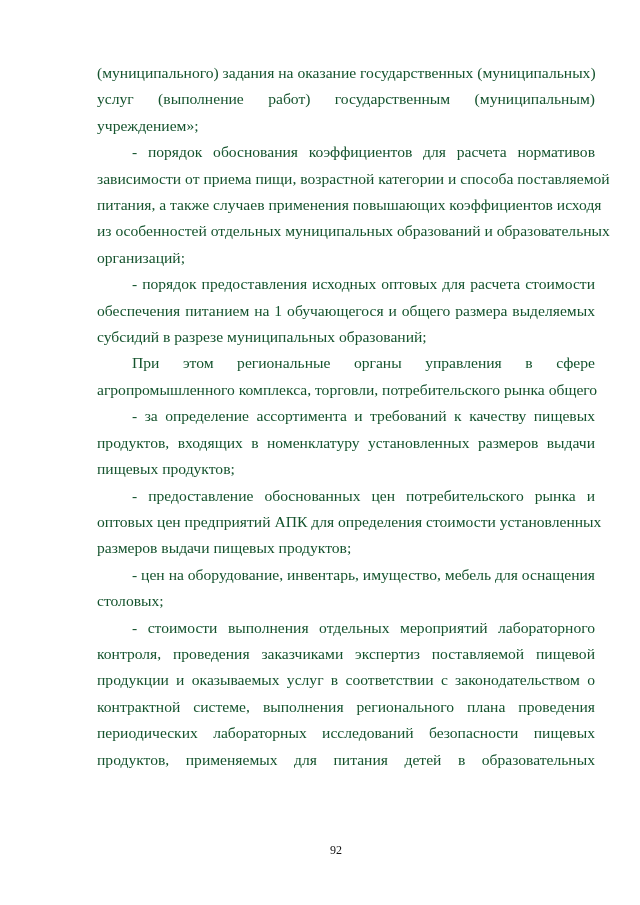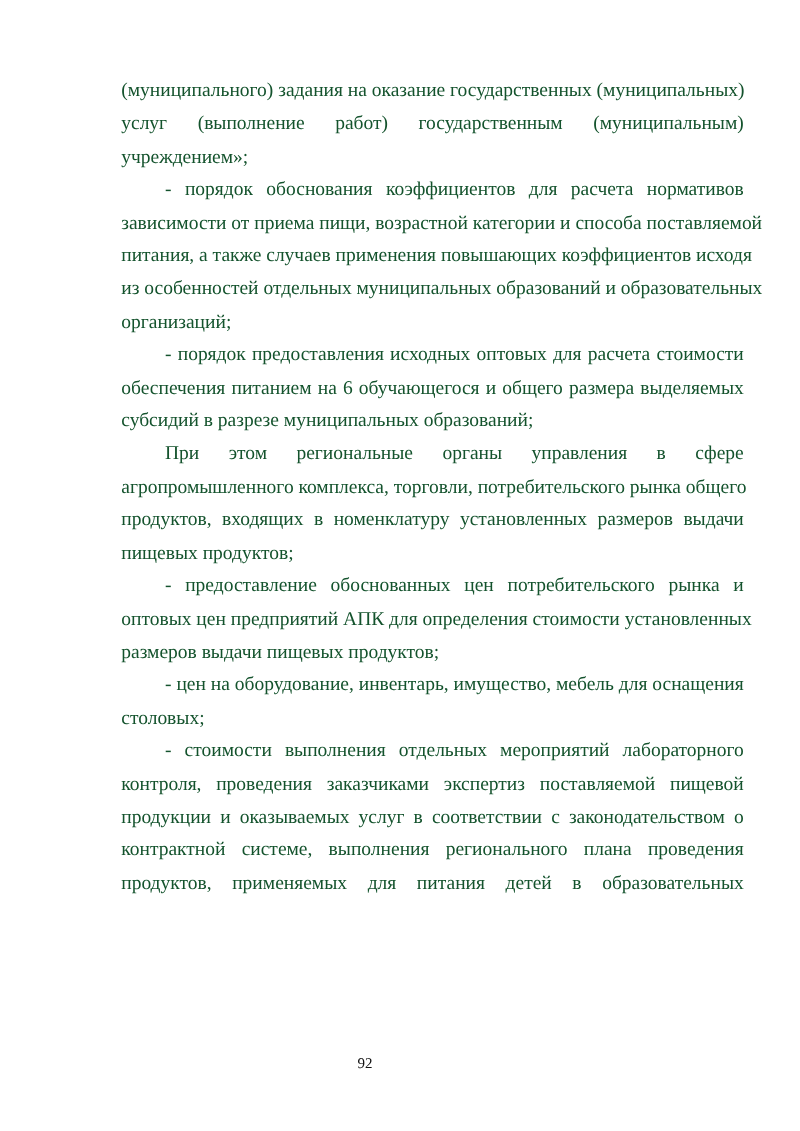--- a/index.html
+++ b/index.html
@@ -7,47 +7,49 @@
   .page {
     position: absolute; left: 97px; top: 60px; width: 498px;
     font-family: "Liberation Serif", "DejaVu Serif", serif;
     font-size: 15.6px; line-height: 26.4px; color: #14532d;
   }
   .line { display: block; text-align: justify; text-align-last: justify; white-space: nowrap; }
   .line.last { text-align-last: left; }
   .line.indent { text-indent: 35px; }
   .pagenum {
     position: absolute; left: 0; width: 584px; top: 843px; text-align: center;
-    font-family: "Liberation Serif", "DejaVu Serif", serif; font-size: 12px; color: #111;
+    font-family: "Liberation Serif", "DejaVu Serif", serif; font-size: 12px; color: #111; padding-left: 44px;
   }
 </style>
 </head>
 <body>
 
 <div class="page">
   <div class="line">(муниципального) задания на оказание государственных (муниципальных)</div>
   <div class="line">услуг (выполнение работ) государственным (муниципальным)</div>
   <div class="line last">учреждением»;</div>
   <div class="line indent">- порядок обоснования коэффициентов для расчета нормативов</div>
   <div class="line">зависимости от приема пищи, возрастной категории и способа поставляемой</div>
   <div class="line">питания, а также случаев применения повышающих коэффициентов исходя</div>
   <div class="line">из особенностей отдельных муниципальных образований и образовательных</div>
   <div class="line last">организаций;</div>
   <div class="line indent">- порядок предоставления исходных оптовых для расчета стоимости</div>
-  <div class="line">обеспечения питанием на 6 обучающегося и общего размера выделяемых</div>
+  <div class="line">обеспечения питанием на 1 обучающегося и общего размера выделяемых</div>
   <div class="line last">субсидий в разрезе муниципальных образований;</div>
   <div class="line indent">При этом региональные органы управления в сфере</div>
   <div class="line">агропромышленного комплекса, торговли, потребительского рынка общего</div>
+  <div class="line indent">- за определение ассортимента и требований к качеству пищевых</div>
   <div class="line">продуктов, входящих в номенклатуру установленных размеров выдачи</div>
   <div class="line last">пищевых продуктов;</div>
   <div class="line indent">- предоставление обоснованных цен потребительского рынка и</div>
   <div class="line">оптовых цен предприятий АПК для определения стоимости установленных</div>
   <div class="line last">размеров выдачи пищевых продуктов;</div>
   <div class="line indent">- цен на оборудование, инвентарь, имущество, мебель для оснащения</div>
   <div class="line last">столовых;</div>
   <div class="line indent">- стоимости выполнения отдельных мероприятий лабораторного</div>
   <div class="line">контроля, проведения заказчиками экспертиз поставляемой пищевой</div>
   <div class="line">продукции и оказываемых услуг в соответствии с законодательством о</div>
   <div class="line">контрактной системе, выполнения регионального плана проведения</div>
+  <div class="line">периодических лабораторных исследований безопасности пищевых</div>
   <div class="line">продуктов, применяемых для питания детей в образовательных</div>
 </div>
 
 <div class="pagenum">92</div>
 
 </body></html>

